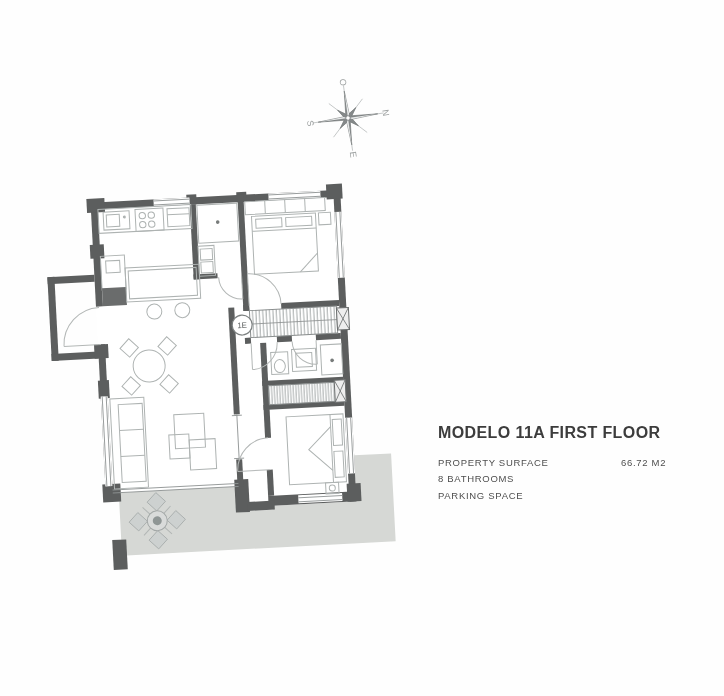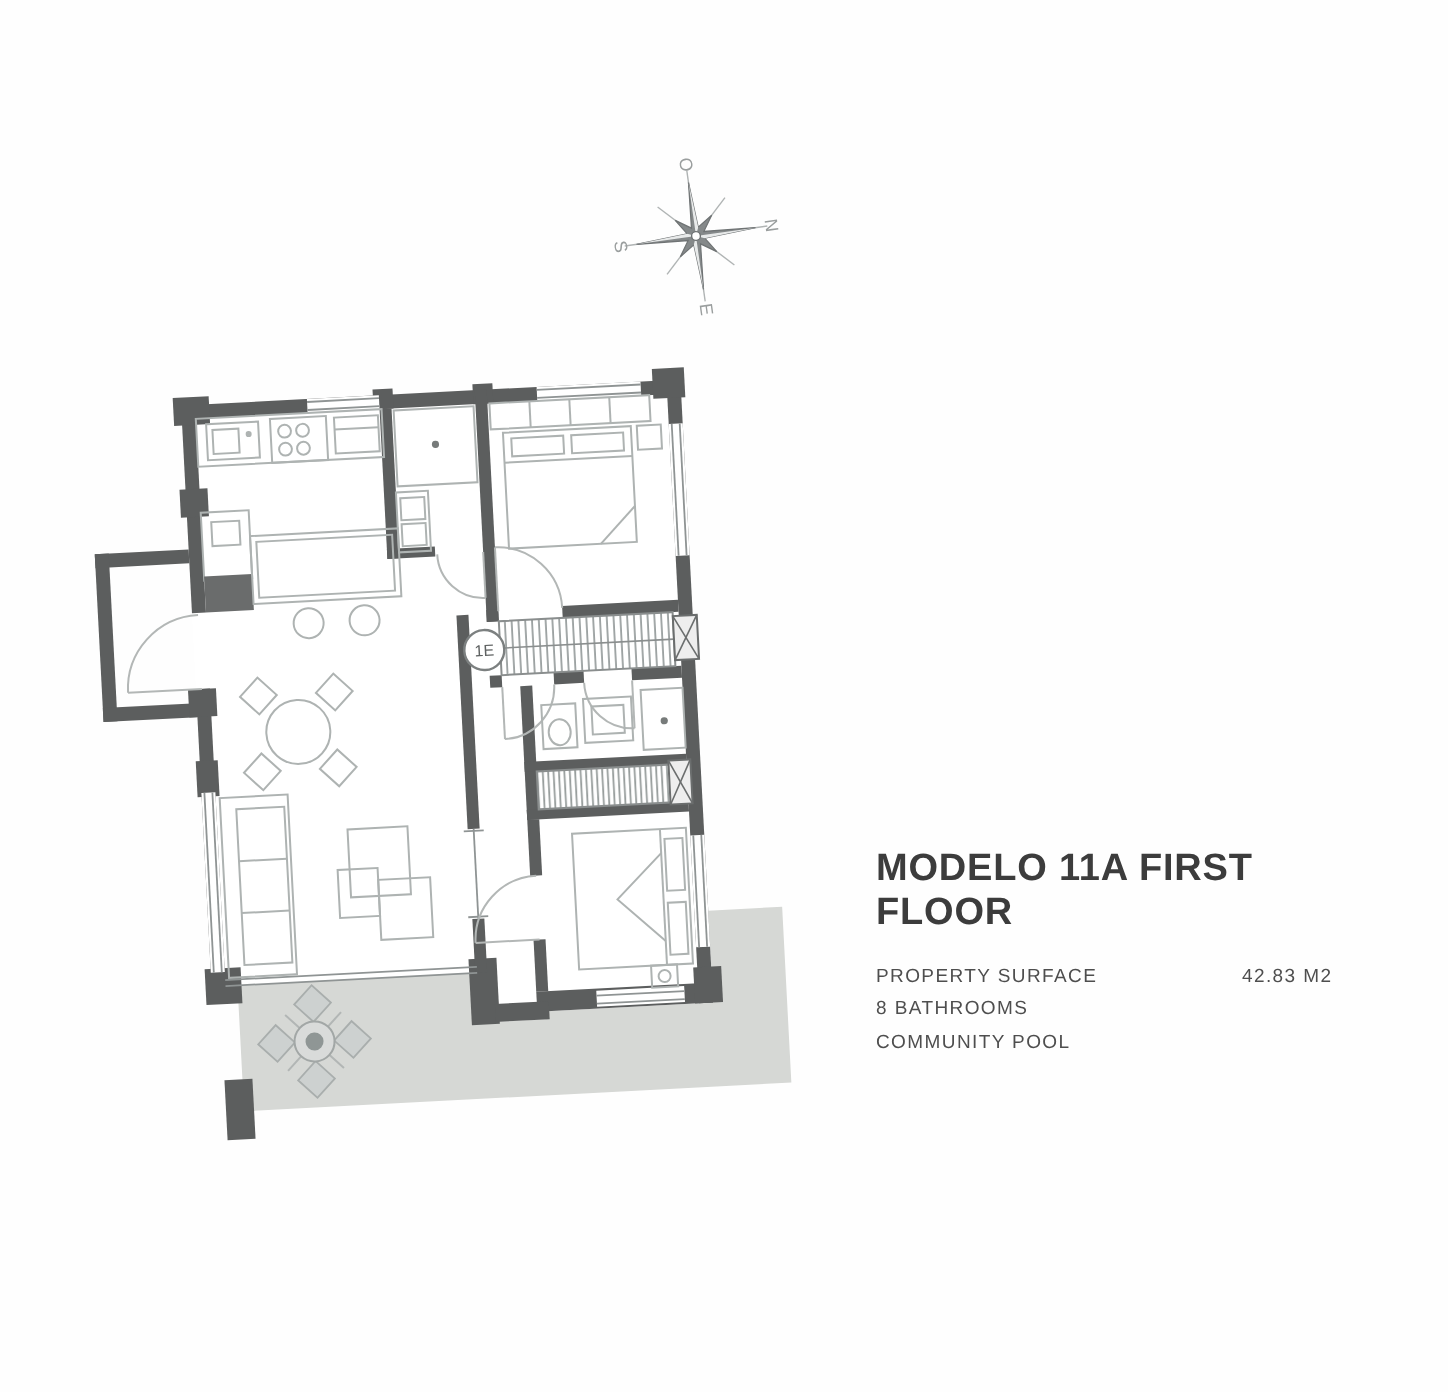--- a/index.html
+++ b/index.html
@@ -1,20 +1,20 @@
 <!DOCTYPE html>
 <html><head>
 <meta charset="utf-8">
 <style>
   html,body{margin:0;padding:0;background:#ffffff;}
   .canvas{position:relative;width:724px;height:696px;background:#fefefe;overflow:hidden;
           font-family:"Liberation Sans", sans-serif;}
   .plan-svg{position:absolute;left:0;top:0;}
   .info{position:absolute;left:438px;top:424px;width:262px;}
-  .info-title{font-size:19px;font-weight:bold;color:#3c3c3c;letter-spacing:.4px;margin:0 0 9px 0;}
+  .info-title{font-size:16px;font-weight:bold;color:#3c3c3c;letter-spacing:.4px;margin:0 0 9px 0;}
   .info-rows{font-size:9.5px;color:#4e4e4e;letter-spacing:.7px;}
   .info-row{display:flex;height:16.6px;align-items:flex-end;}
   .info-row .lbl{width:183px;}
   .info-row .val{flex:1;}
   svg text{font-family:"Liberation Sans", sans-serif;}
 </style>
 </head>
 <body>
 
 <div class="canvas">
@@ -241,26 +241,26 @@
     <text transform="translate(0 37) rotate(90)" text-anchor="middle" dy="3" font-size="9" fill="#9a9e9e">E</text>
     <text transform="translate(0 -36) rotate(90)" text-anchor="middle" dy="3" font-size="9" fill="#9a9e9e">O</text>
   </g>
 </svg>
 
 <div class="info">
   <div class="info-title">MODELO 11A FIRST FLOOR</div>
   <div class="info-rows">
     <div class="info-row">
       <span class="lbl">PROPERTY SURFACE</span>
-      <span class="val">42.83 M2</span>
+      <span class="val">66.72 M2</span>
     </div>
     <div class="info-row">
       <span class="lbl">8 BATHROOMS</span>
       <span class="val"></span>
     </div>
     <div class="info-row">
-      <span class="lbl">COMMUNITY POOL</span>
+      <span class="lbl">PARKING SPACE</span>
       <span class="val"></span>
     </div>
   </div>
 </div>
 
 </div>
 
 </body></html>

